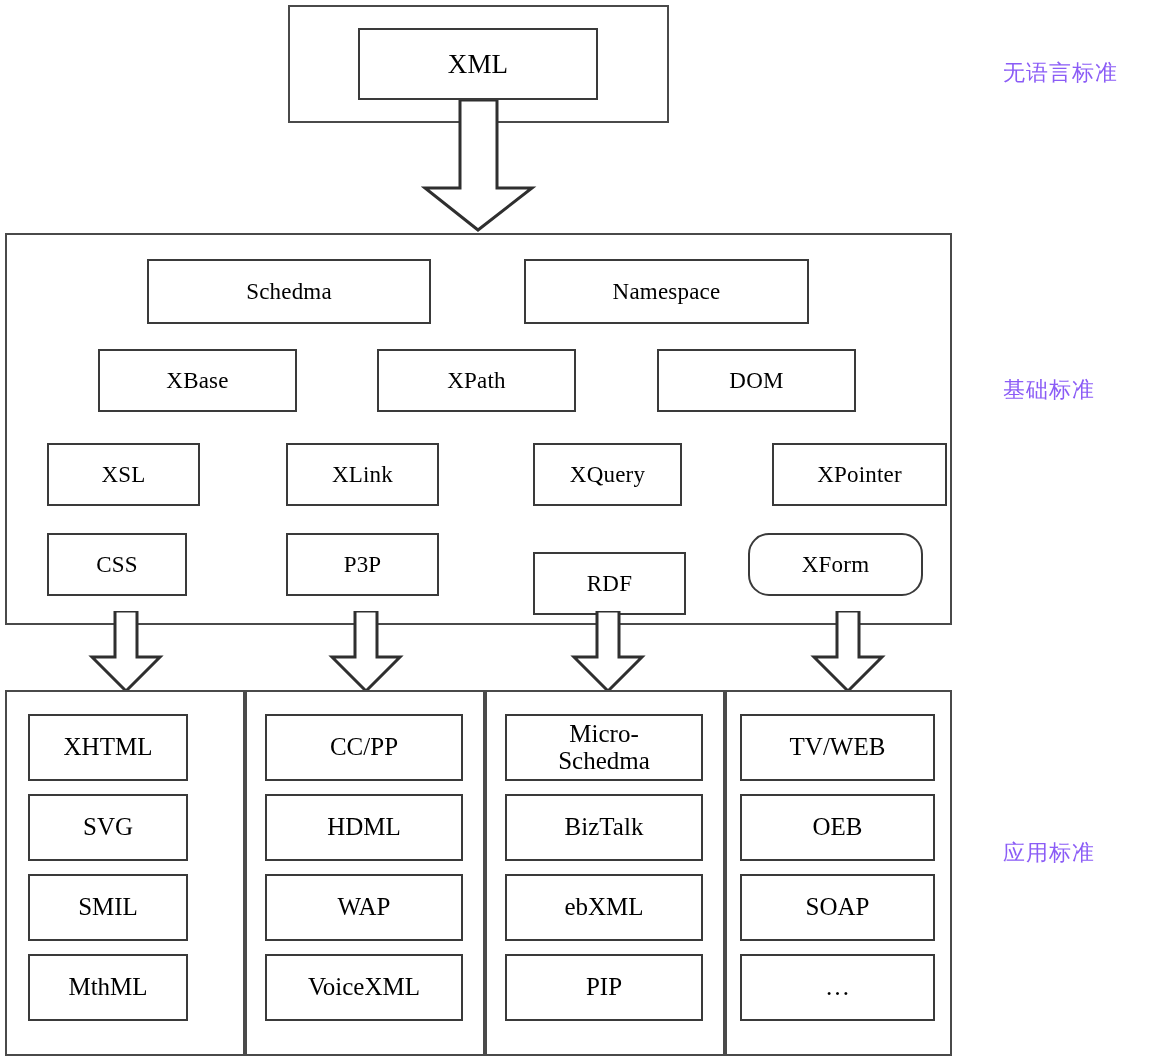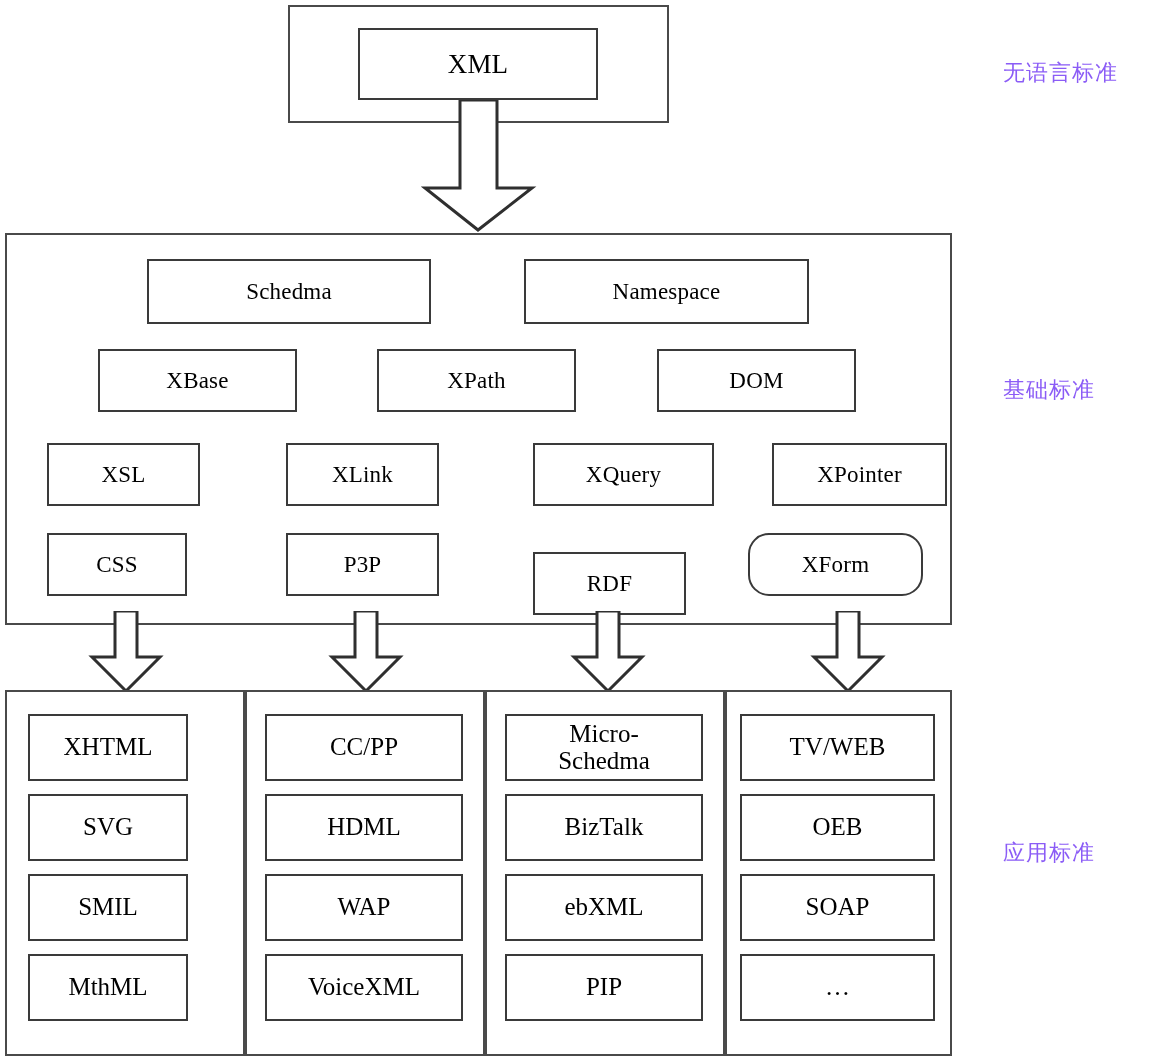--- a/index.html
+++ b/index.html
@@ -78,21 +78,21 @@
   
   #bx-schedma { left: 147px;  top: 259px; width: 284px; height: 65px; }
   #bx-namespace { left: 524px; top: 259px; width: 285px; height: 65px; }
   
   #bx-xbase { left: 98px;  top: 349px; width: 199px; height: 63px; }
   #bx-xpath { left: 377px; top: 349px; width: 199px; height: 63px; }
   #bx-dom   { left: 657px; top: 349px; width: 199px; height: 63px; }
   
   #bx-xsl      { left: 47px;  top: 443px; width: 153px; height: 63px; text-align: right; }
   #bx-xlink    { left: 286px; top: 443px; width: 153px; height: 63px; }
-  #bx-xquery   { left: 533px; top: 443px; width: 181px; height: 63px; }
+  #bx-xquery   { left: 533px; top: 443px; width: 149px; height: 63px; }
   #bx-xpointer { left: 748px; top: 443px; width: 175px; height: 63px; margin-left: 24px; }
   
   #bx-css   { left: 47px;  top: 533px; width: 140px; height: 63px; }
   #bx-p3p   { left: 286px; top: 533px; width: 153px; height: 63px; }
   #bx-rdf   { left: 533px; top: 533px; width: 153px; height: 63px; margin-top: 19px; }
   #bx-xform { left: 748px; top: 533px; width: 175px; height: 63px; border-radius: 21px; }
 
   
   .small-arrow {
     position: absolute;

